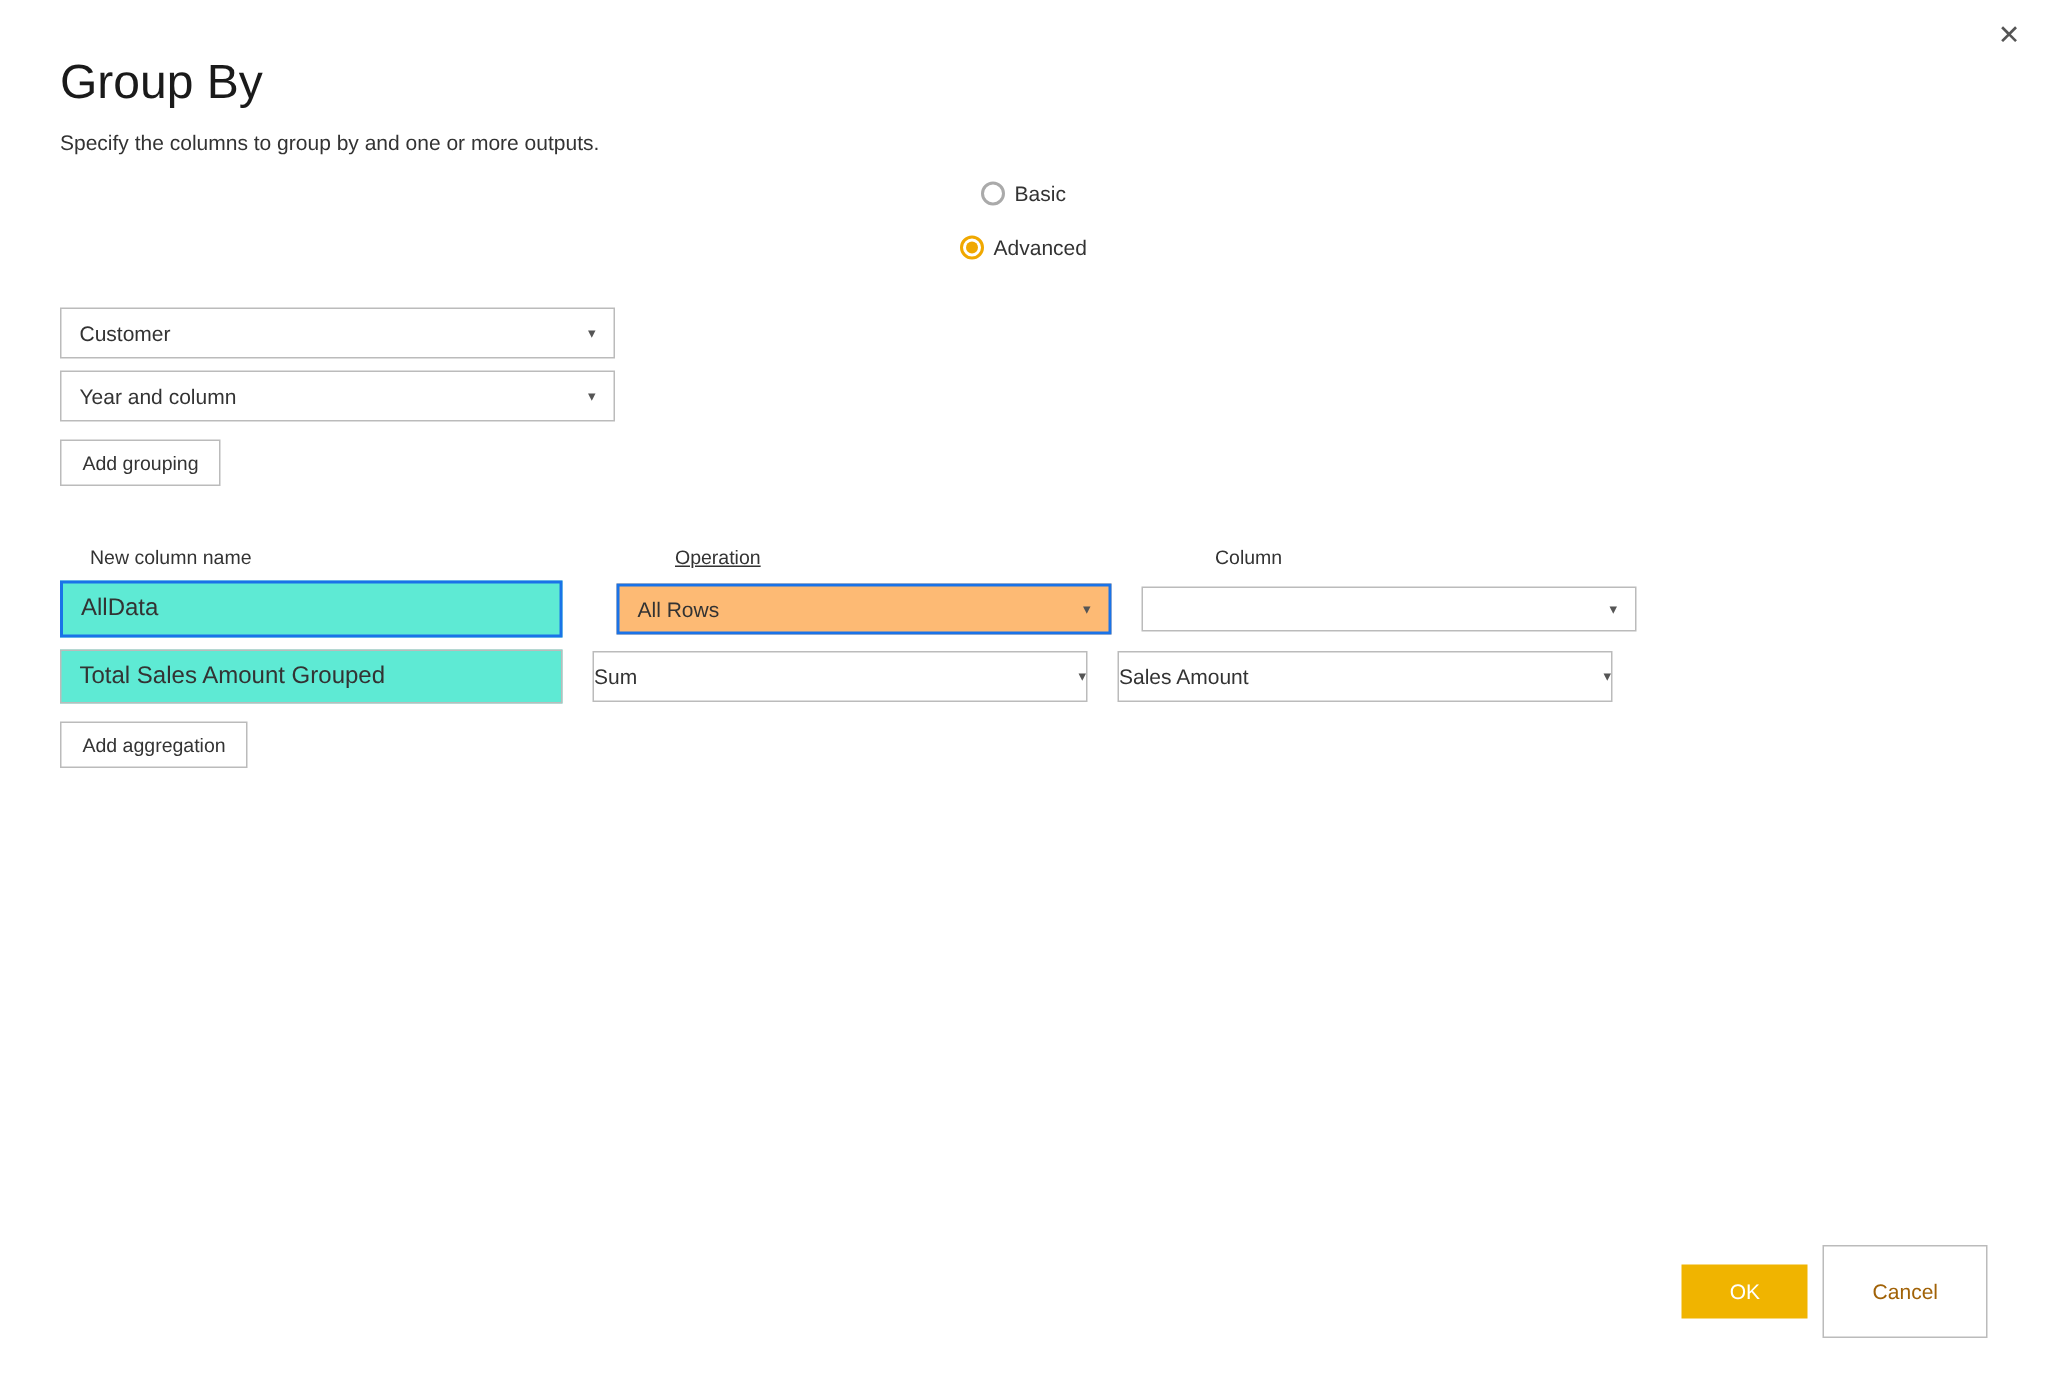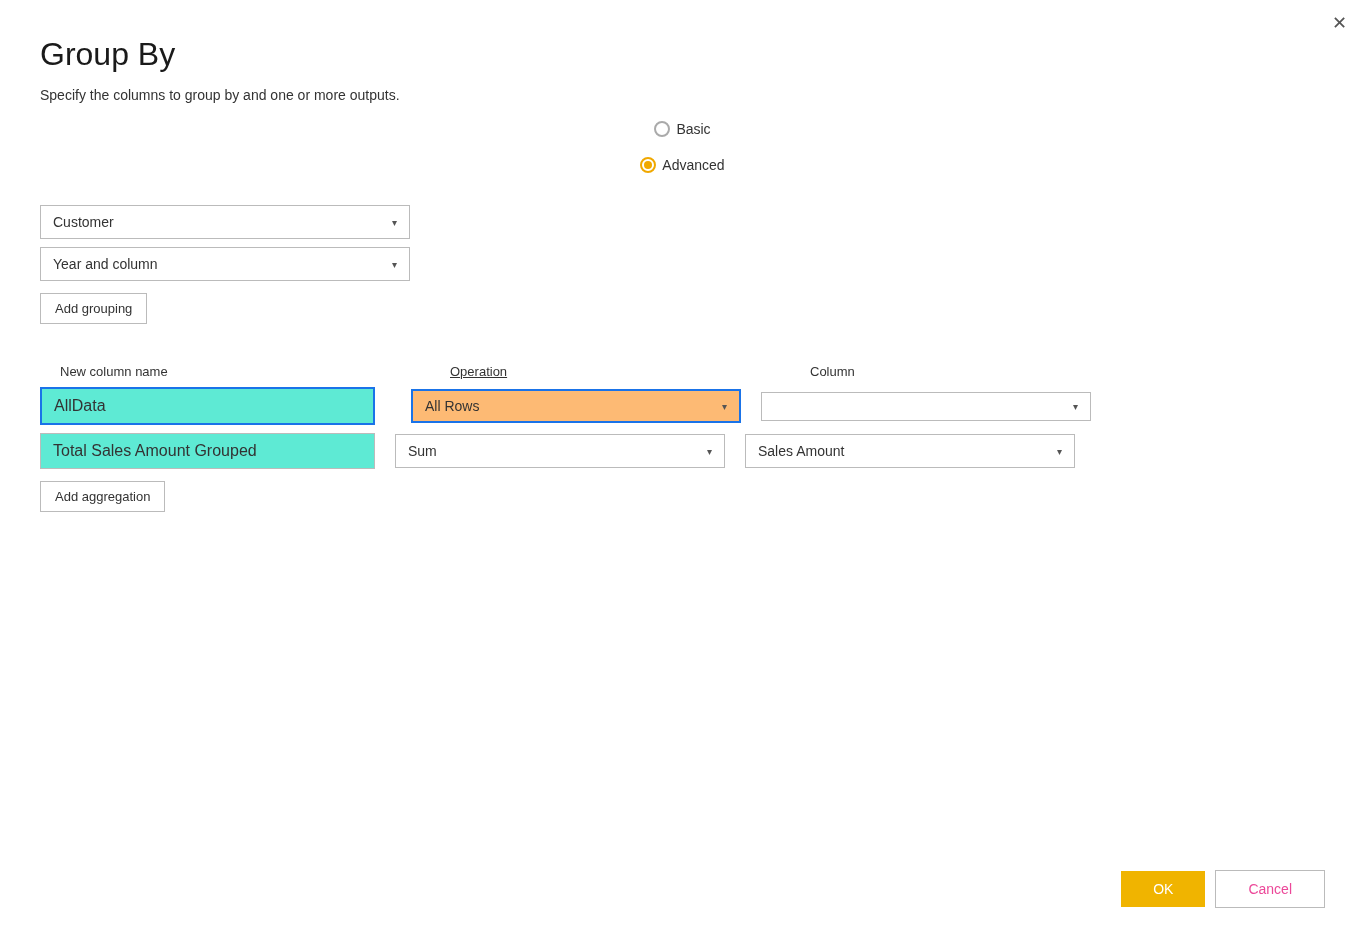--- a/index.html
+++ b/index.html
@@ -178,21 +178,21 @@
       cursor: pointer;
       background: #fdba74;
       margin-left: 36px;
     }
 
     .dropdown-normal {
       display: flex;
       align-items: center;
       justify-content: space-between;
       border: 1px solid #bbb;
-      padding: 8px 12px;
+      padding: 8px 0;
       width: 330px;
       font-size: 14px;
       color: #333;
       cursor: pointer;
       background: #fff;
       margin-left: 20px;
     }
 
     .dropdown-empty {
       display: flex;
@@ -208,44 +208,44 @@
       margin-left: 20px;
     }
 
     .chevron-down {
       font-size: 10px;
       color: #555;
     }
 
     .footer {
       position: absolute;
-      bottom: 24px;
+      bottom: 40px;
       right: 40px;
       display: flex;
       gap: 10px;
       align-items: center;
     }
 
     .ok-btn {
       background: #f0b400;
       border: none;
       padding: 10px 32px;
       font-size: 14px;
       color: #fff;
       font-weight: 500;
       cursor: pointer;
       min-width: 80px;
     }
 
     .cancel-btn {
       background: #fff;
       border: 1px solid #bbb;
-      padding: 10px 32px;
-      font-size: 14px;
-      color: #ec4899;
+      padding: 22px 32px;
+      font-size: 14px;
+      color: #a16207;
       cursor: pointer;
       min-width: 80px;
     }
   </style>
 </head>
 <body>
 
 <div class="dialog">
 
   <button class="close-btn">✕</button>

